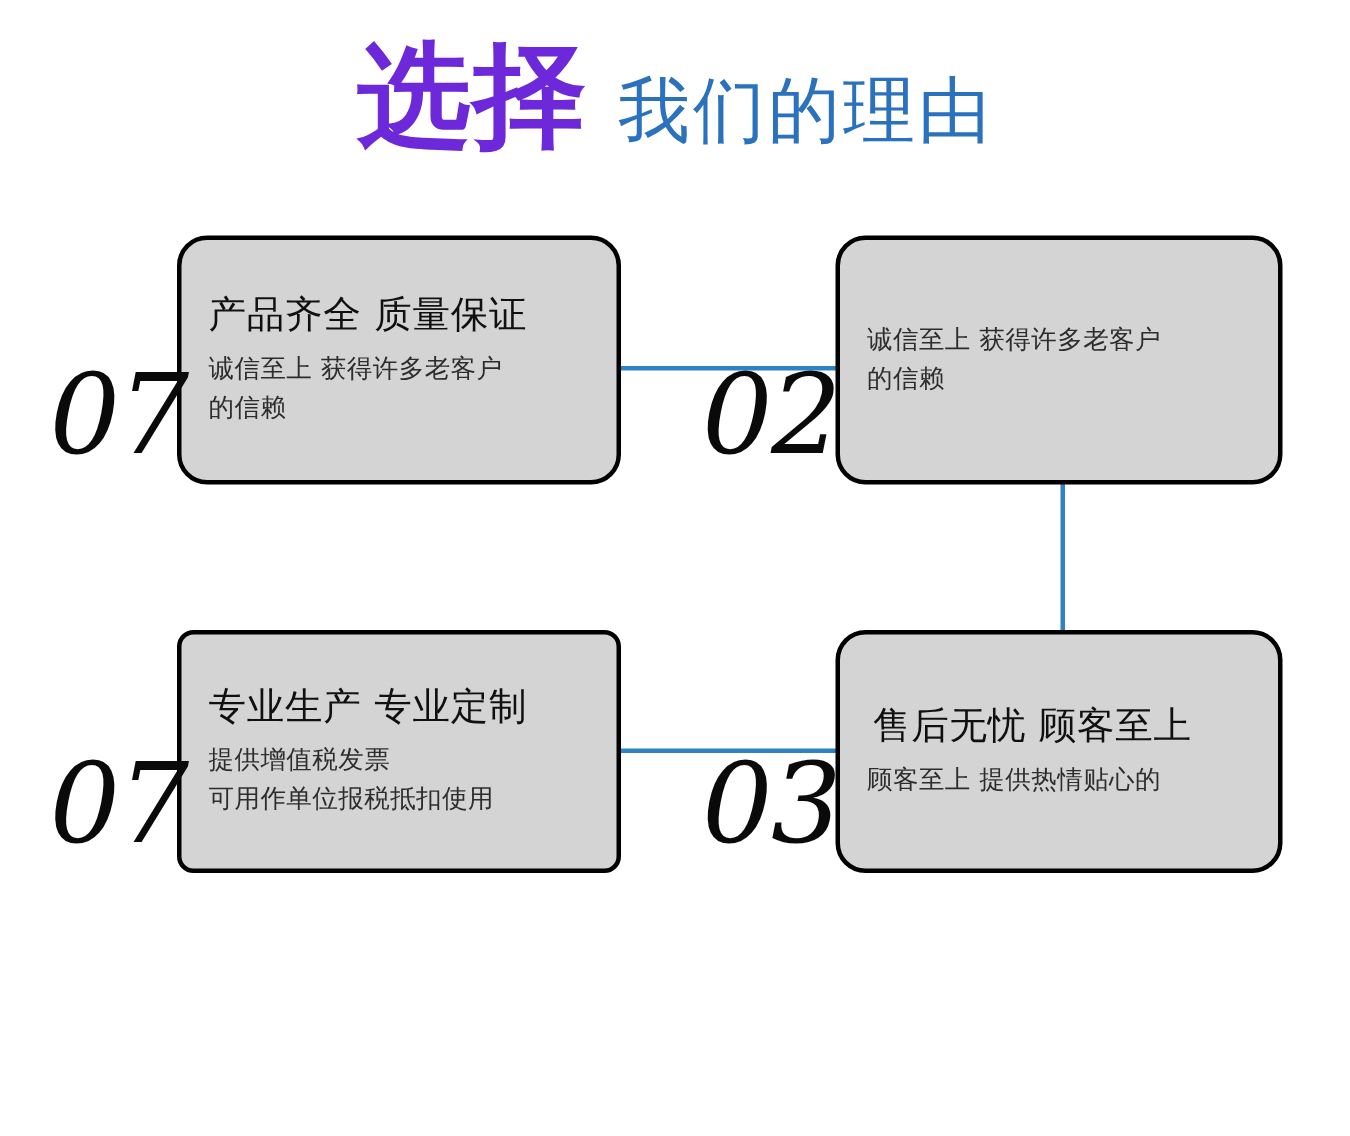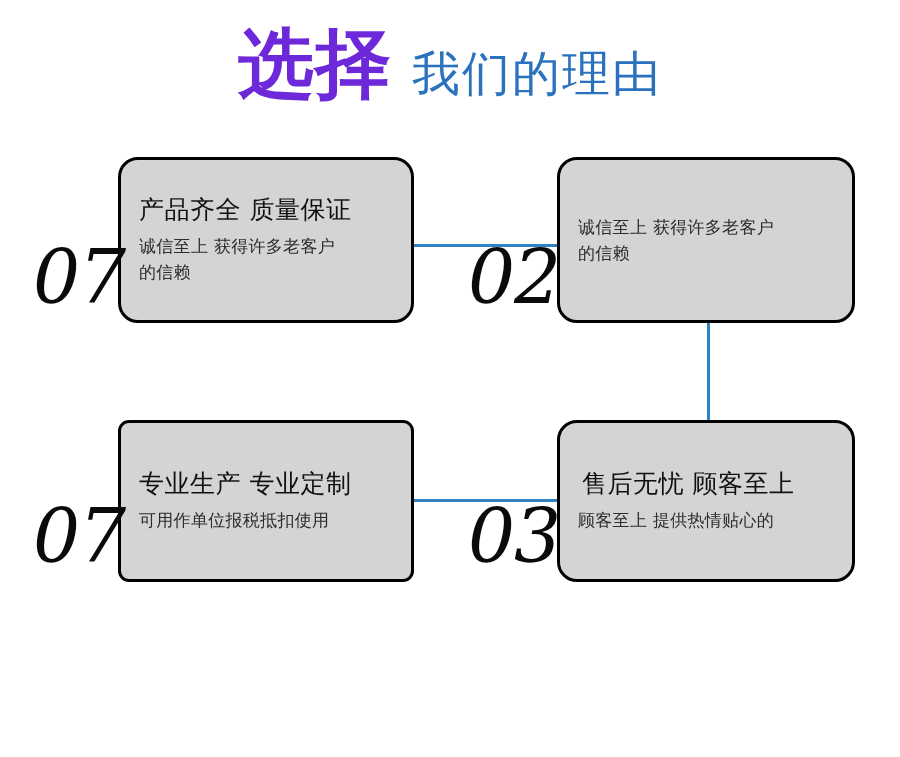--- a/index.html
+++ b/index.html
@@ -175,20 +175,21 @@
         <span class="ln">的信赖</span>
       </div>
     </div>
   </div>
   <div class="num num-02">02</div>
 
   <div class="card card-4">
     <div class="card-inner">
       <div class="card-title">专业生产 专业定制</div>
       <div class="card-body">
+        <span class="ln">提供增值税发票</span>
         <span class="ln">可用作单位报税抵扣使用</span>
       </div>
     </div>
   </div>
   <div class="num num-04">07</div>
 
   <div class="card card-3">
     <div class="card-inner">
       <div class="card-title">售后无忧 顾客至上</div>
       <div class="card-body">

